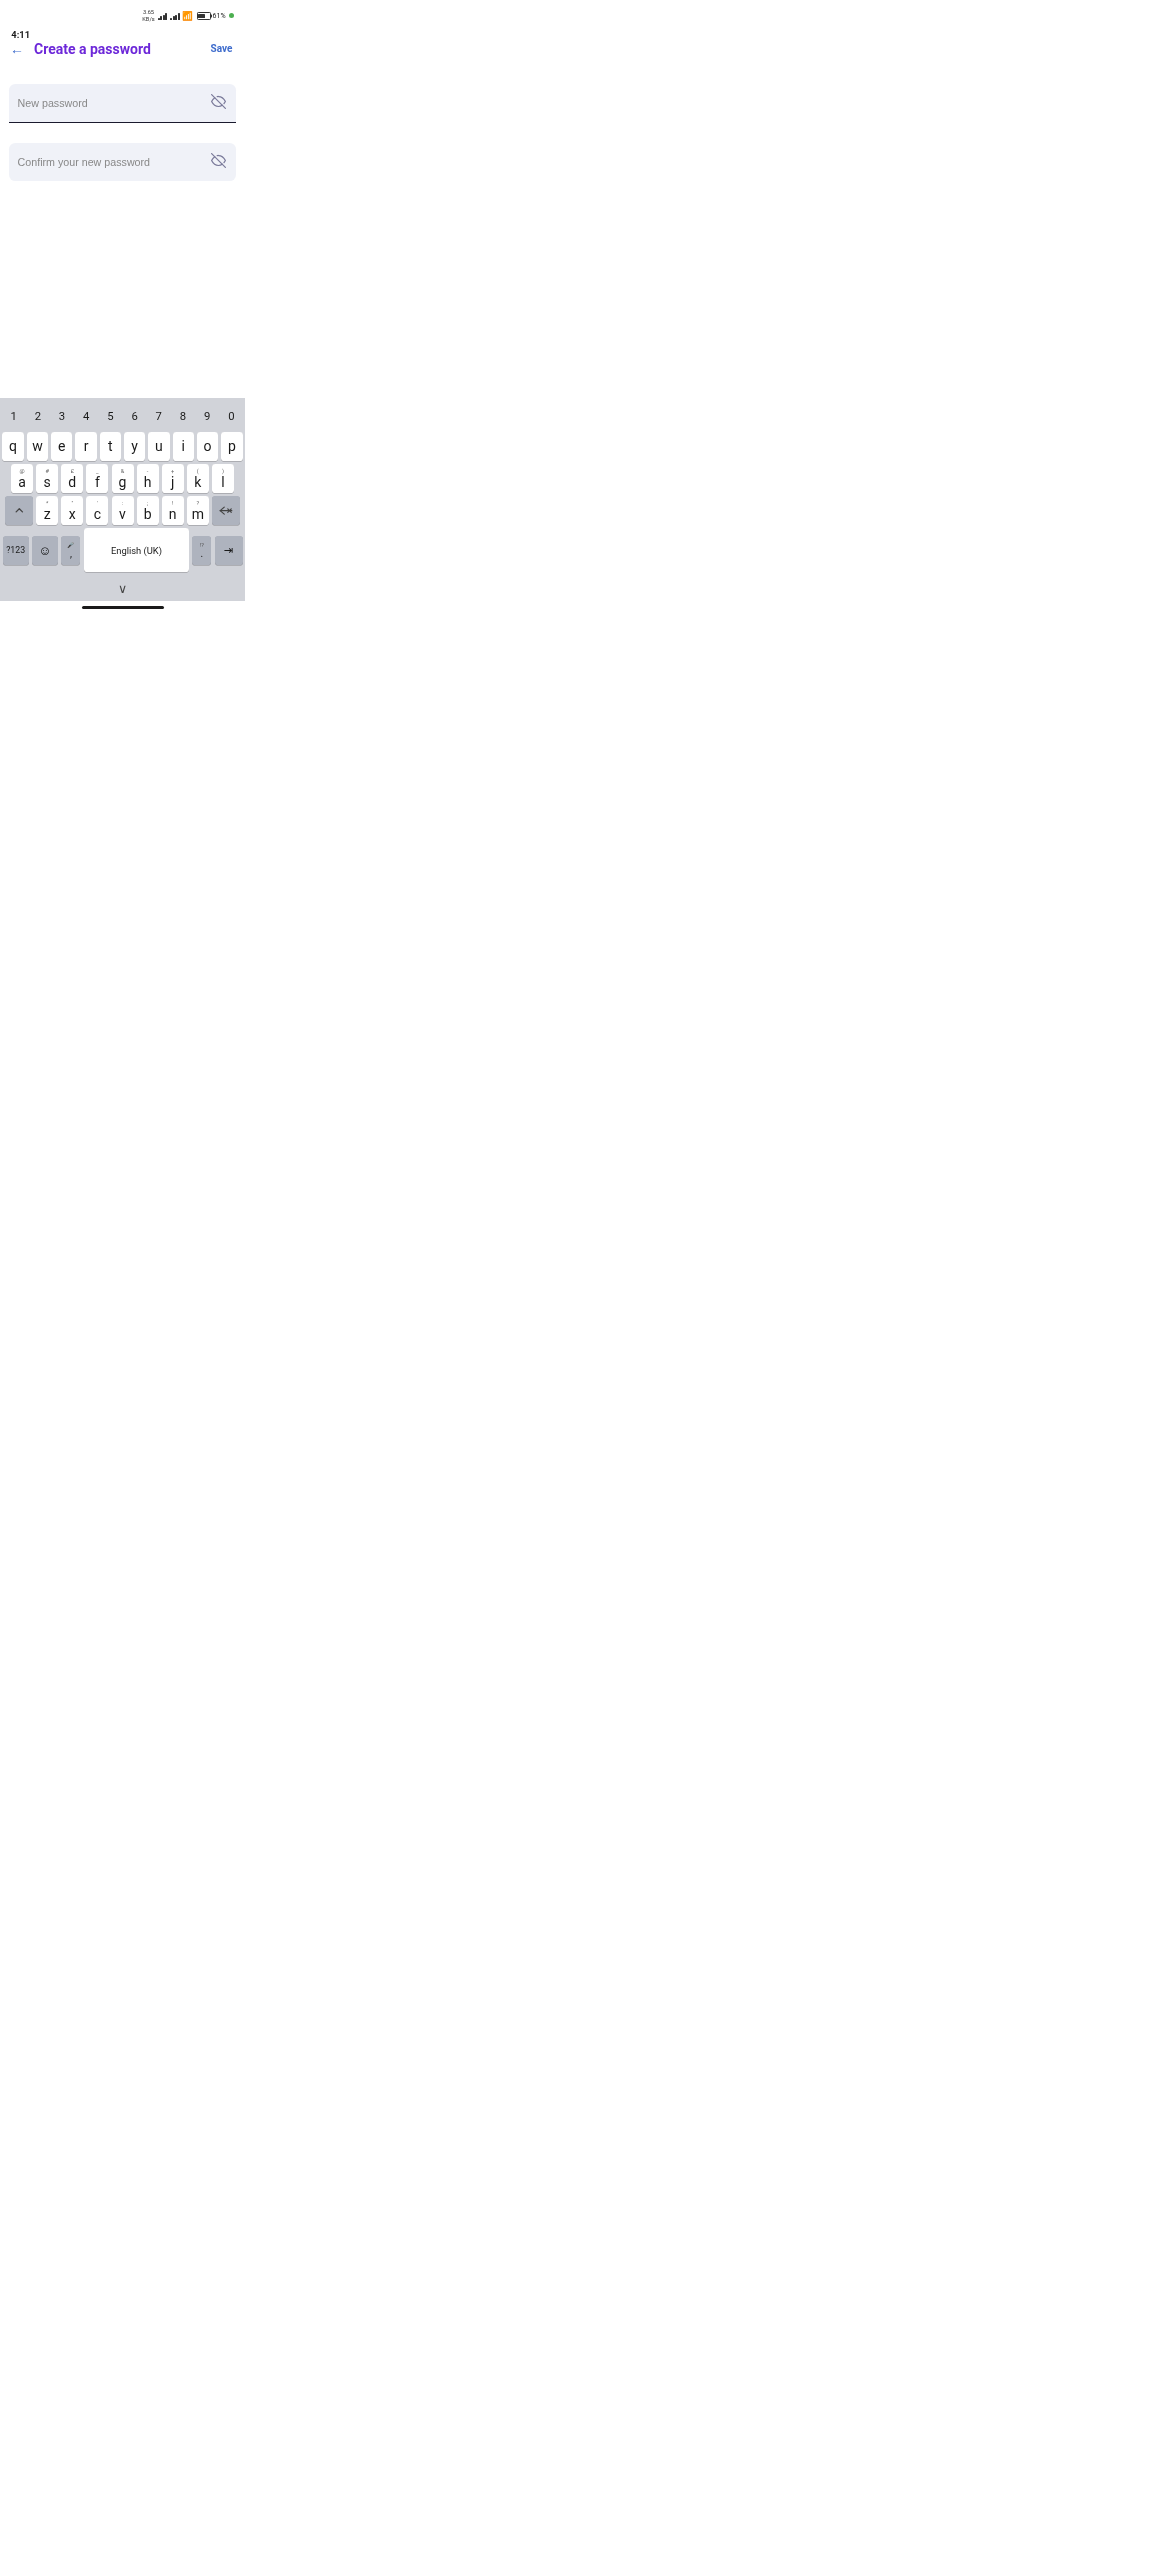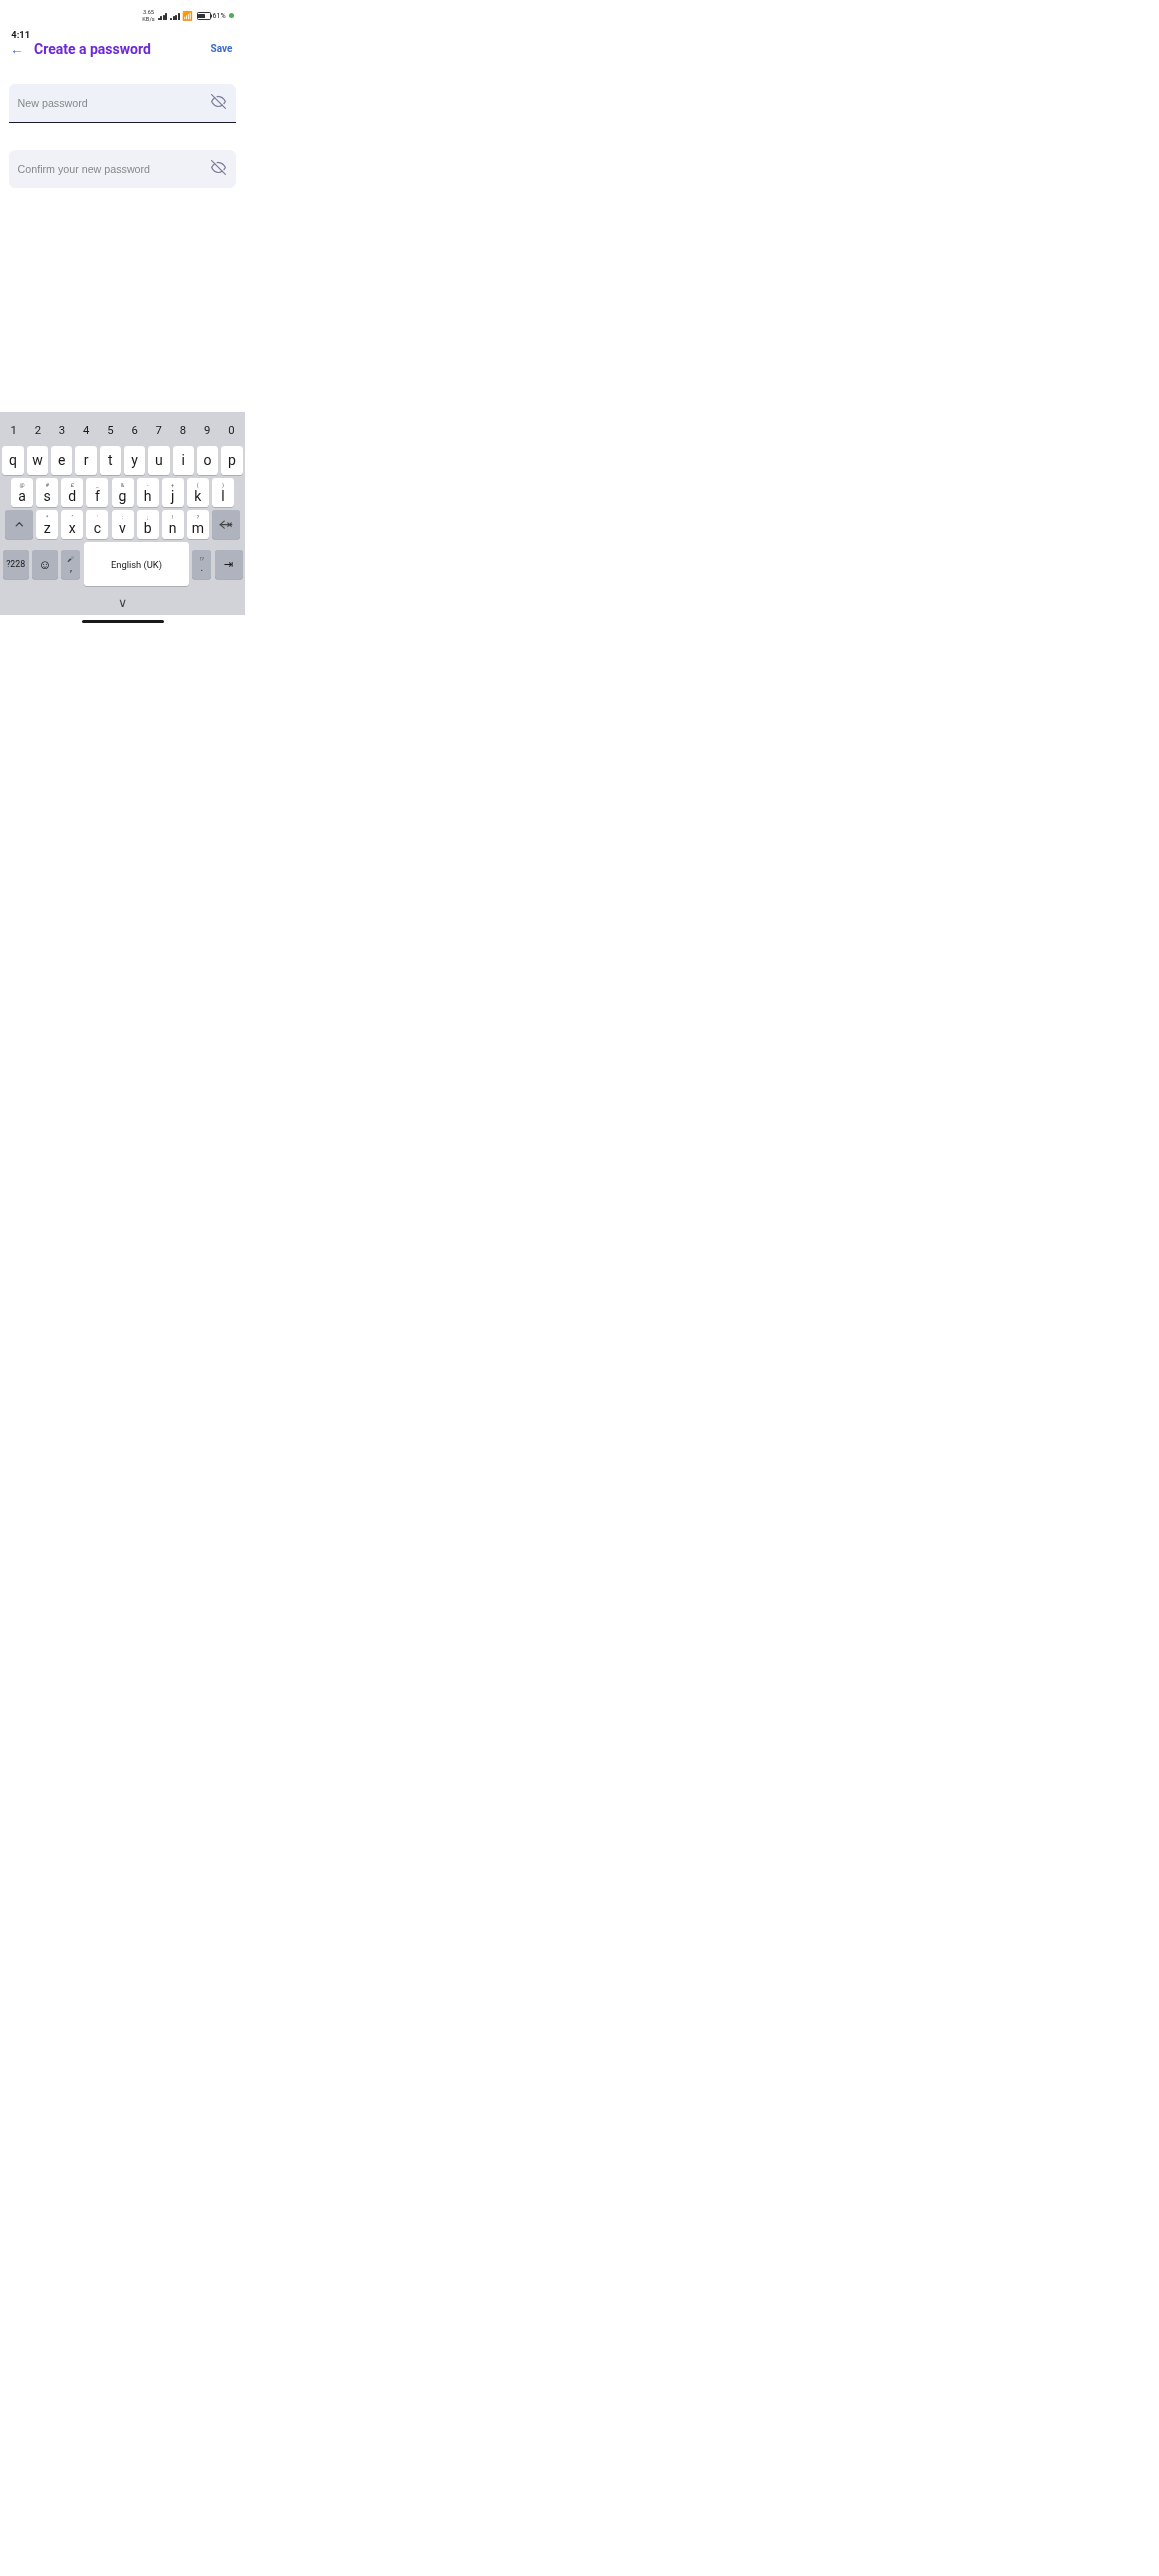--- a/index.html
+++ b/index.html
@@ -138,21 +138,21 @@
     .form-area {
       padding: 15px 8.8px 7.5px 8.8px;
       background: #fff;
     }
 
     .input-container {
       background: #f0f2f8;
       border-radius: 6.3px;
       padding: 8.8px 8.8px;
       display: flex;
-      margin-bottom: 27px;
+      margin-bottom: 20px;
       position: relative;
     }
     .input-container.active {
       background: #eff1f8;
       border-bottom: 1.3px solid #1a1a2e;
       border-radius: 6.3px 6.3px 0 0;
     }
 
     .input-field {
       flex: 1;
@@ -572,21 +572,21 @@
       <svg width="14" height="11.3" viewBox="0 0 24 18" fill="none" stroke="#444" stroke-width="2" stroke-linecap="round" stroke-linejoin="round">
         <path d="M9 3L2 9l7 6"></path>
         <path d="M2 9h20"></path>
         <line x1="15" y1="6" x2="21" y2="12"></line>
         <line x1="21" y1="6" x2="15" y2="12"></line>
       </svg>
     </div>
   </div>
 
   <div class="bottom-row">
-    <div class="key-num">?228</div>
+    <div class="key-num">?123</div>
     <div class="key-emoji">☺</div>
     <div class="key-comma">
       <span style="font-size:5.7px;color:#555;">🎤</span>
       <span style="font-size:10px;color:#1a1a1a;">,</span>
     </div>
     <div class="key-space">English (UK)</div>
     <div class="key-period">
       <span style="font-size:5.7px;color:#555;">!?</span>
       <span style="font-size:10px;color:#1a1a1a;">.</span>
     </div>

